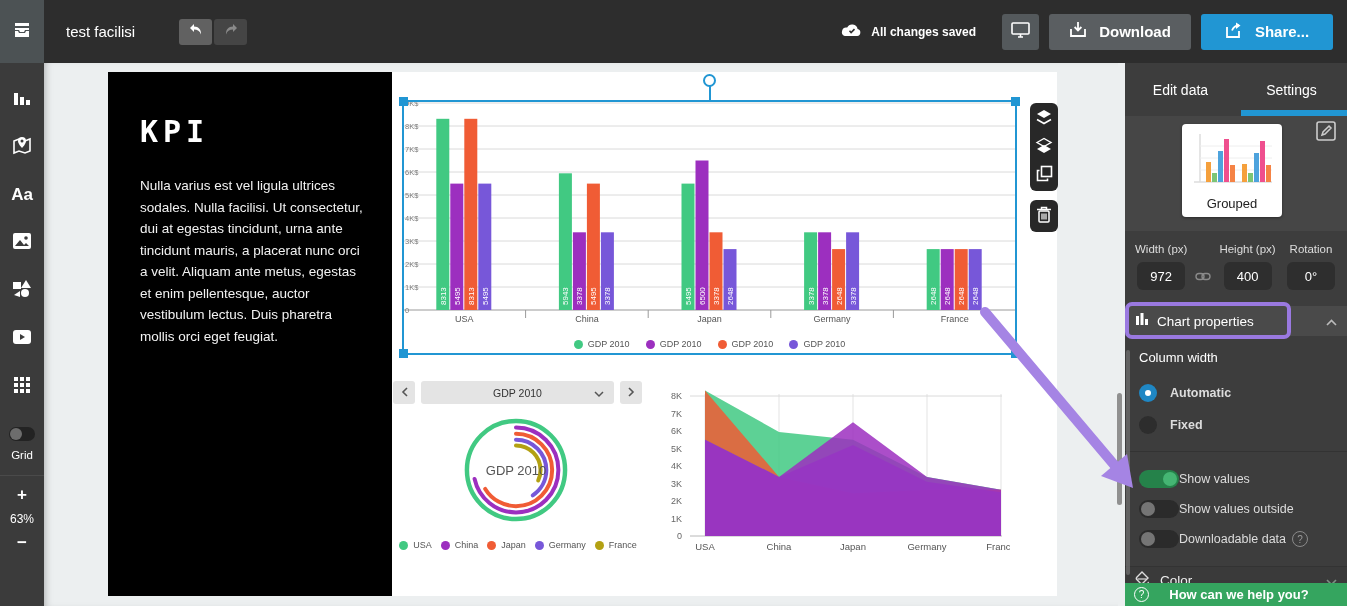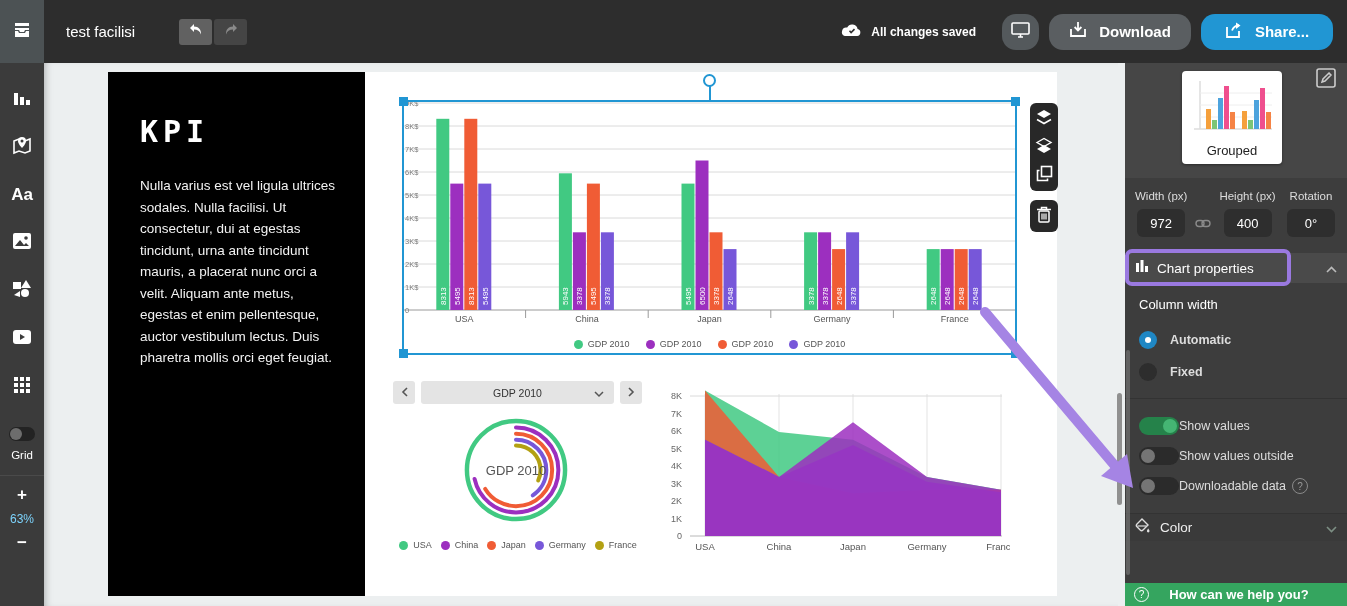--- a/index.html
+++ b/index.html
@@ -13,45 +13,45 @@
   .topbar{position:absolute;left:0;top:0;width:1347px;height:63px;background:#2d2d2d;
           display:flex;align-items:center;z-index:30;}
   .logo-cell{width:44px;height:63px;background:#4c5254;display:flex;align-items:center;justify-content:center;flex:none;}
   .doc-title{color:#fff;font-size:15px;margin-left:22px;white-space:nowrap;}
   .history{display:flex;margin-left:44px;gap:2px;}
   .hist-btn{width:33px;height:26px;border-radius:3px;display:flex;align-items:center;justify-content:center;}
   .hist-btn.undo{background:#616161;}
   .hist-btn.redo{background:#454545;}
   .tb-right{margin-left:auto;display:flex;align-items:center;margin-right:14px;}
   .saved{display:flex;align-items:center;color:#fff;font-size:12px;font-weight:bold;margin-right:26px;gap:9px;}
-  .tb-btn{height:36px;border-radius:14px;display:flex;align-items:center;justify-content:center;color:#fff;
+  .tb-btn{height:36px;border-radius:3px;display:flex;align-items:center;justify-content:center;color:#fff;
           font-size:15px;gap:12px;}
   .btn-monitor{width:37px;background:#54595c;margin-right:10px;}
   .btn-download{width:142px;background:#5a5e61;margin-right:10px;font-weight:bold;}
   .btn-share{width:132px;background:#2196d3;font-weight:bold;}
 
   
   .sidebar{position:absolute;left:0;top:63px;width:44px;height:543px;background:#3b3b3b;z-index:25;
            display:flex;flex-direction:column;align-items:center;}
   .side-icon{width:44px;height:48px;display:flex;align-items:center;justify-content:center;color:#fff;}
   .side-aa{color:#fff;font-size:17px;font-weight:bold;}
   .grid-zone{margin-top:16px;display:flex;flex-direction:column;align-items:center;}
   .grid-toggle{width:26px;height:14px;border-radius:8px;background:#232323;position:relative;}
   .grid-toggle .knob{position:absolute;left:1px;top:1px;width:12px;height:12px;border-radius:50%;background:#6d6d6d;}
   .grid-label{color:#fff;font-size:11.5px;margin-top:8px;}
   .zoom-zone{margin-top:14px;padding-top:12px;border-top:1px solid #4a4a4a;width:44px;
              display:flex;flex-direction:column;align-items:center;gap:10px;}
   .zoom-btn{color:#fff;font-size:17px;font-weight:bold;line-height:14px;}
-  .zoom-level{color:#7dd3fc;font-size:12px;}
+  .zoom-level{color:#ffffff;font-size:12px;}
 
   
   .canvas-bg{position:absolute;left:44px;top:63px;width:1074px;height:543px;background:#eceff0;
              box-shadow:inset 6px 0 8px -6px rgba(0,0,0,.35);}
   .page-white{position:absolute;left:357px;top:72px;width:700px;height:524px;background:#ffffff;}
-  .kpi-panel{position:absolute;left:108px;top:72px;width:257px;height:524px;background:#000;color:#fff;
+  .kpi-panel{position:absolute;left:108px;top:72px;width:284px;height:524px;background:#000;color:#fff;
              padding:42px 28px 13px 32px;}
   .kpi-title{font-family:"DejaVu Sans Mono","Liberation Mono",monospace;font-weight:bold;font-size:30px;
              letter-spacing:5px;margin-bottom:26px;}
   .kpi-body{font-size:13.5px;line-height:21.5px;color:#f2f2f2;}
 
   .bar-chart-wrap{position:absolute;left:403px;top:101px;width:613px;height:240px;}
   .bar-legend{position:absolute;left:403px;top:339px;width:613px;display:flex;justify-content:center;gap:16px;}
   .legend-item{display:flex;align-items:center;gap:5px;font-size:9px;color:#555;}
   .legend-dot{width:9px;height:9px;border-radius:50%;flex:none;}
 
@@ -522,20 +522,25 @@
         <text x="203" y="164" font-size="9.5" fill="#555" text-anchor="middle">Japan</text>
         <text x="277" y="164" font-size="9.5" fill="#555" text-anchor="middle">Germany</text>
         <text x="351" y="164" font-size="9.5" fill="#555" text-anchor="middle">France</text>
       </svg>
   </div>
 
   <div class="canvas-scrollbar"></div>
 
   <div class="panel">
     <div class="panel-scrollbar"></div>
+    <div class="tabs">
+      <div class="tab">Edit data</div>
+      <div class="tab">Settings</div>
+      <div class="tab-underline"></div>
+    </div>
 
     <div class="section-type">
       <div class="edit-icon-btn">
         <span>
           <svg width="22" height="22" viewBox="0 0 22 22">
               <rect x="2" y="2" width="18" height="18" rx="2" fill="none" stroke="#ccc" stroke-width="1.6"></rect>
               <path d="M7 15l1-3 6-6 2 2-6 6zM14 6l2 2" stroke="#ccc" stroke-width="1.5" fill="none"></path>
             </svg>
         </span>
       </div>

